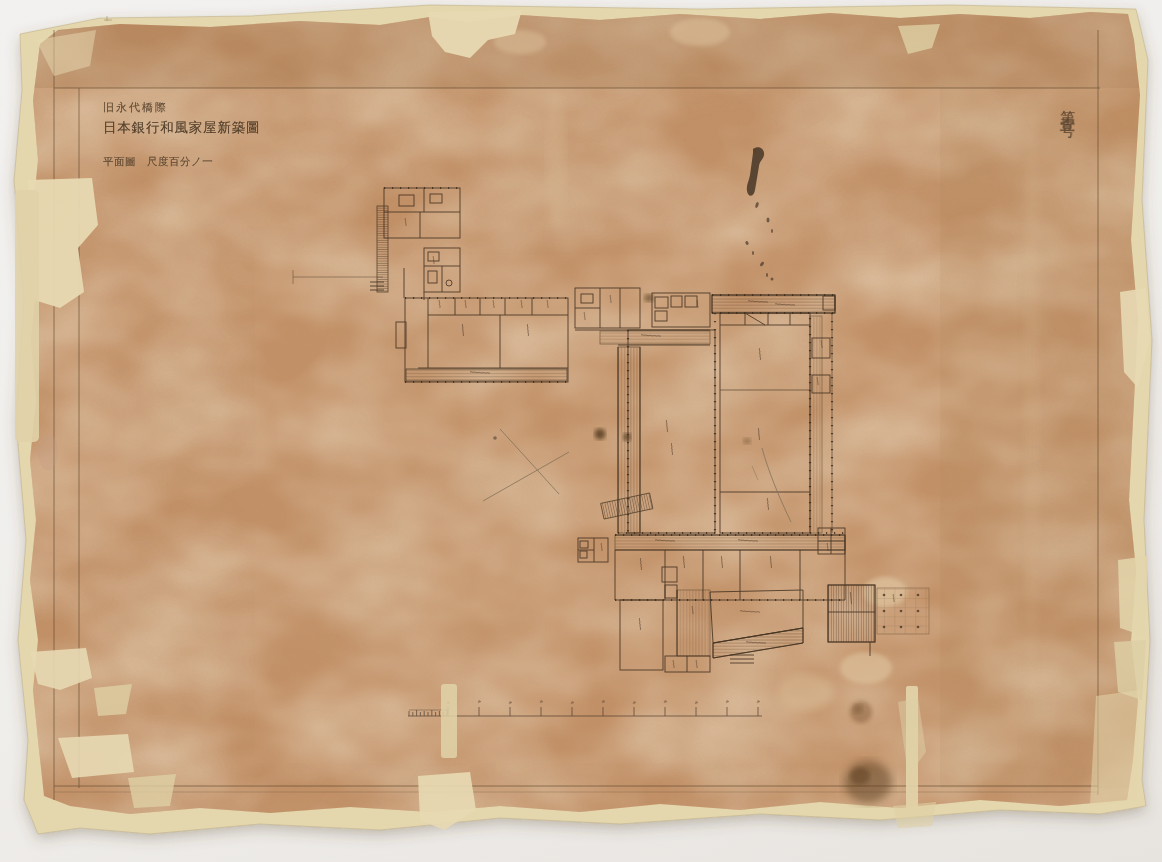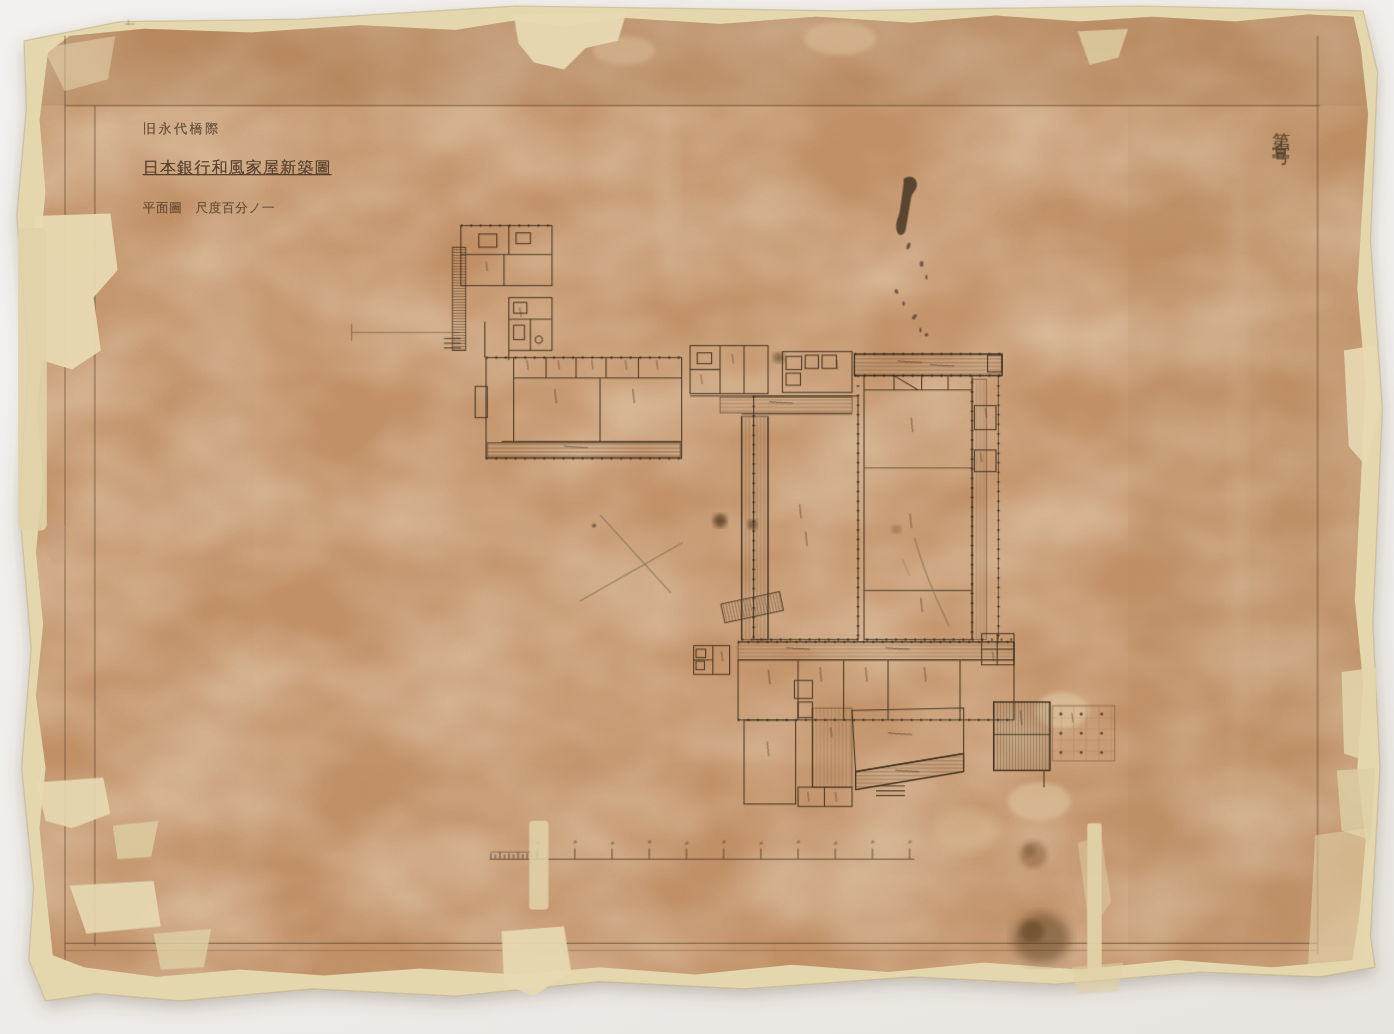--- a/index.html
+++ b/index.html
@@ -2,23 +2,23 @@
 <html><head>
 <meta charset="utf-8">
 <style>
   html,body{margin:0;padding:0;background:#e9e6e2;}
   .stage{
     position:relative;width:1162px;height:862px;overflow:hidden;
     background:linear-gradient(160deg,#f3f1ef 0%,#f0eeeb 55%,#e7e4e0 100%);
     font-family:"DejaVu Sans",sans-serif;
   }
   .stage svg{position:absolute;left:0;top:0;}
-  .title-block{position:absolute;left:119px;top:100px;color:#4c3a27;pointer-events:none;}
+  .title-block{position:absolute;left:103px;top:100px;color:#4c3a27;pointer-events:none;}
   .tb-line1{font-size:11px;letter-spacing:2px;opacity:.82;text-shadow:0 0 .4px rgba(76,58,39,.55);}
-  .tb-line2{font-size:13.5px;letter-spacing:.8px;margin-top:16px;opacity:.92;text-shadow:0 0 .4px rgba(76,58,39,.6);text-decoration:underline;}
+  .tb-line2{font-size:13.5px;letter-spacing:.8px;margin-top:4px;opacity:.92;text-shadow:0 0 .4px rgba(76,58,39,.6);}
   .tb-line3{font-size:10.5px;letter-spacing:.5px;margin-top:18px;opacity:.82;word-spacing:9px;text-shadow:0 0 .4px rgba(76,58,39,.5);}
   .sheet-no{
     position:absolute;left:1057px;top:98px;height:95px;
     writing-mode:vertical-rl;font-size:15px;letter-spacing:7px;
     color:#4c3a27;opacity:.88;transform:rotate(1.5deg);
     text-shadow:0 0 .4px rgba(76,58,39,.5);pointer-events:none;
   }
 </style>
 </head>
 <body>

